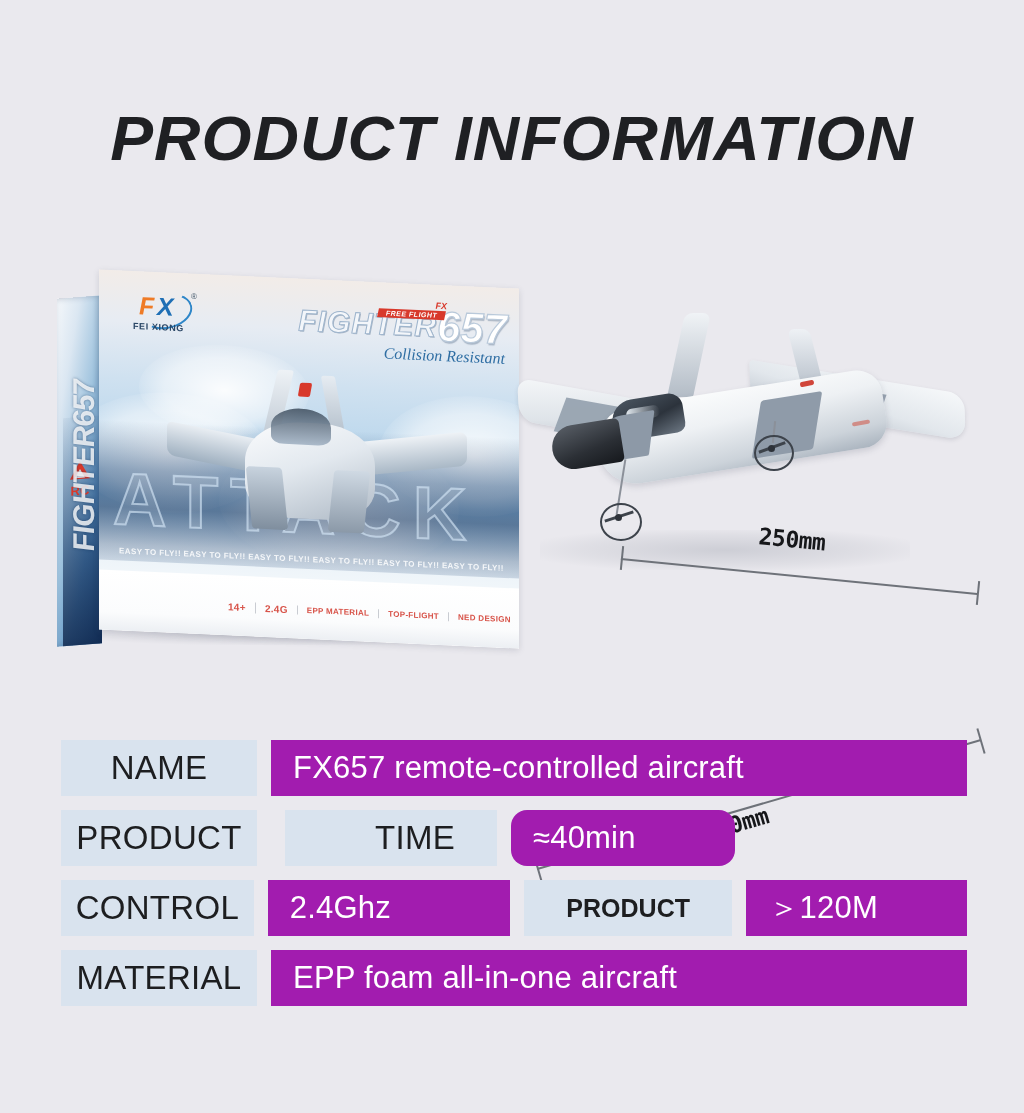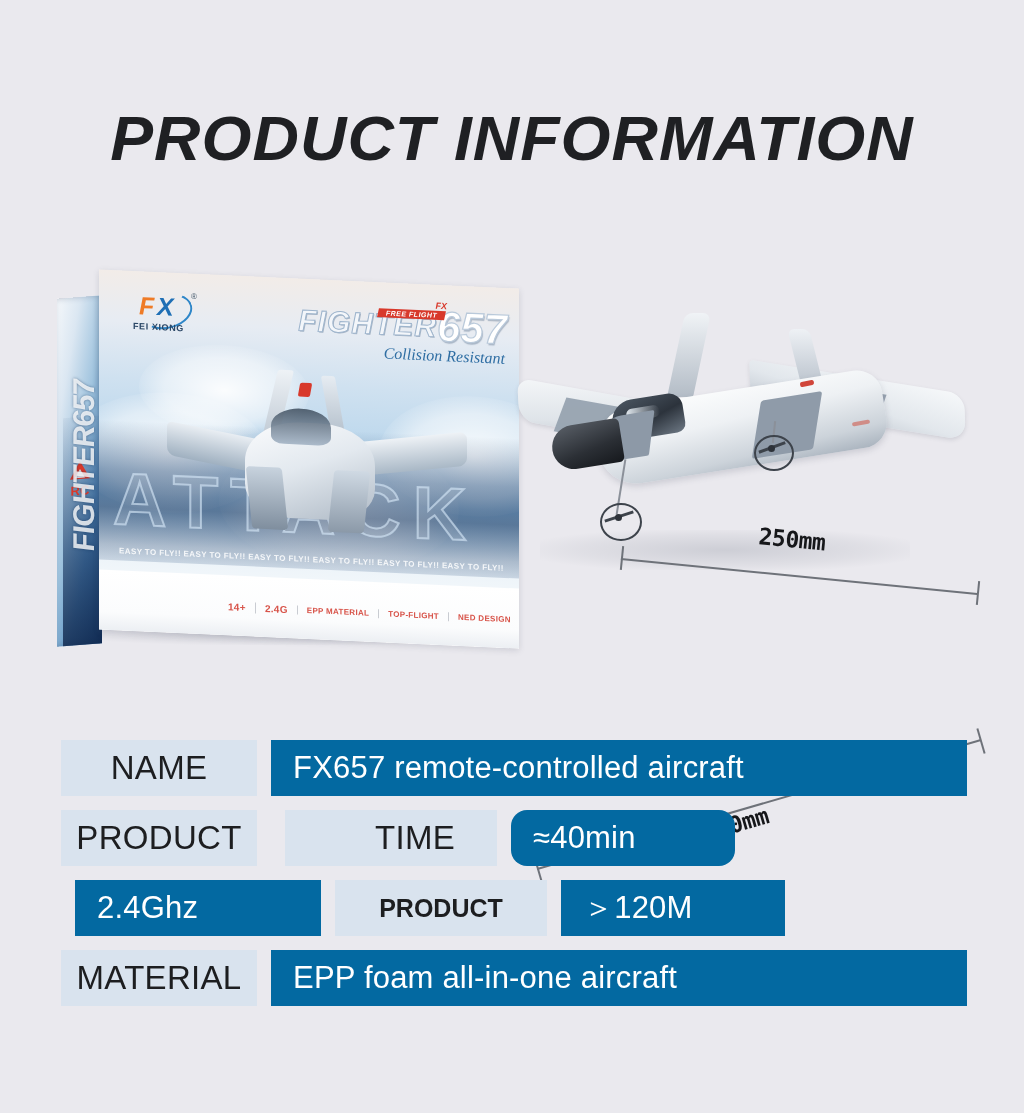--- a/index.html
+++ b/index.html
@@ -392,21 +392,21 @@
     font-size: 33px;
     font-weight: normal;
     letter-spacing: 0.3px;
   }
   .cell.label.tight {
     font-size: 25px;
     font-weight: bold;
     letter-spacing: 0px;
   }
   .cell.value {
-    background: #0369a1;
+    background: #a21caf;
     color: #ffffff;
     justify-content: flex-start;
     padding-left: 22px;
     font-size: 31px;
     letter-spacing: 0.2px;
   }
   .gap {
     width: 14px;
     flex: 0 0 14px;
   }
@@ -539,20 +539,21 @@
   <div class="spec-row">
     <div class="cell label" style="width:196px;">PRODUCT</div>
     <div class="gap"></div>
     <div class="gap"></div>
     <div class="cell label" style="width:212px;padding-left:48px;">TIME</div>
     <div class="gap"></div>
     <div class="cell value" style="width:224px;border-radius:16px;">≈40min</div>
   </div>
 
   <div class="spec-row">
+    <div class="cell label" style="width:196px;">CONTROL</div>
     <div class="gap"></div>
     <div class="cell value" style="width:246px;">2.4Ghz</div>
     <div class="gap"></div>
     <div class="cell label tight" style="width:212px;">PRODUCT</div>
     <div class="gap"></div>
     <div class="cell value" style="width:224px;">＞120M</div>
   </div>
 
   <div class="spec-row">
     <div class="cell label" style="width:196px;">MATERIAL</div>

